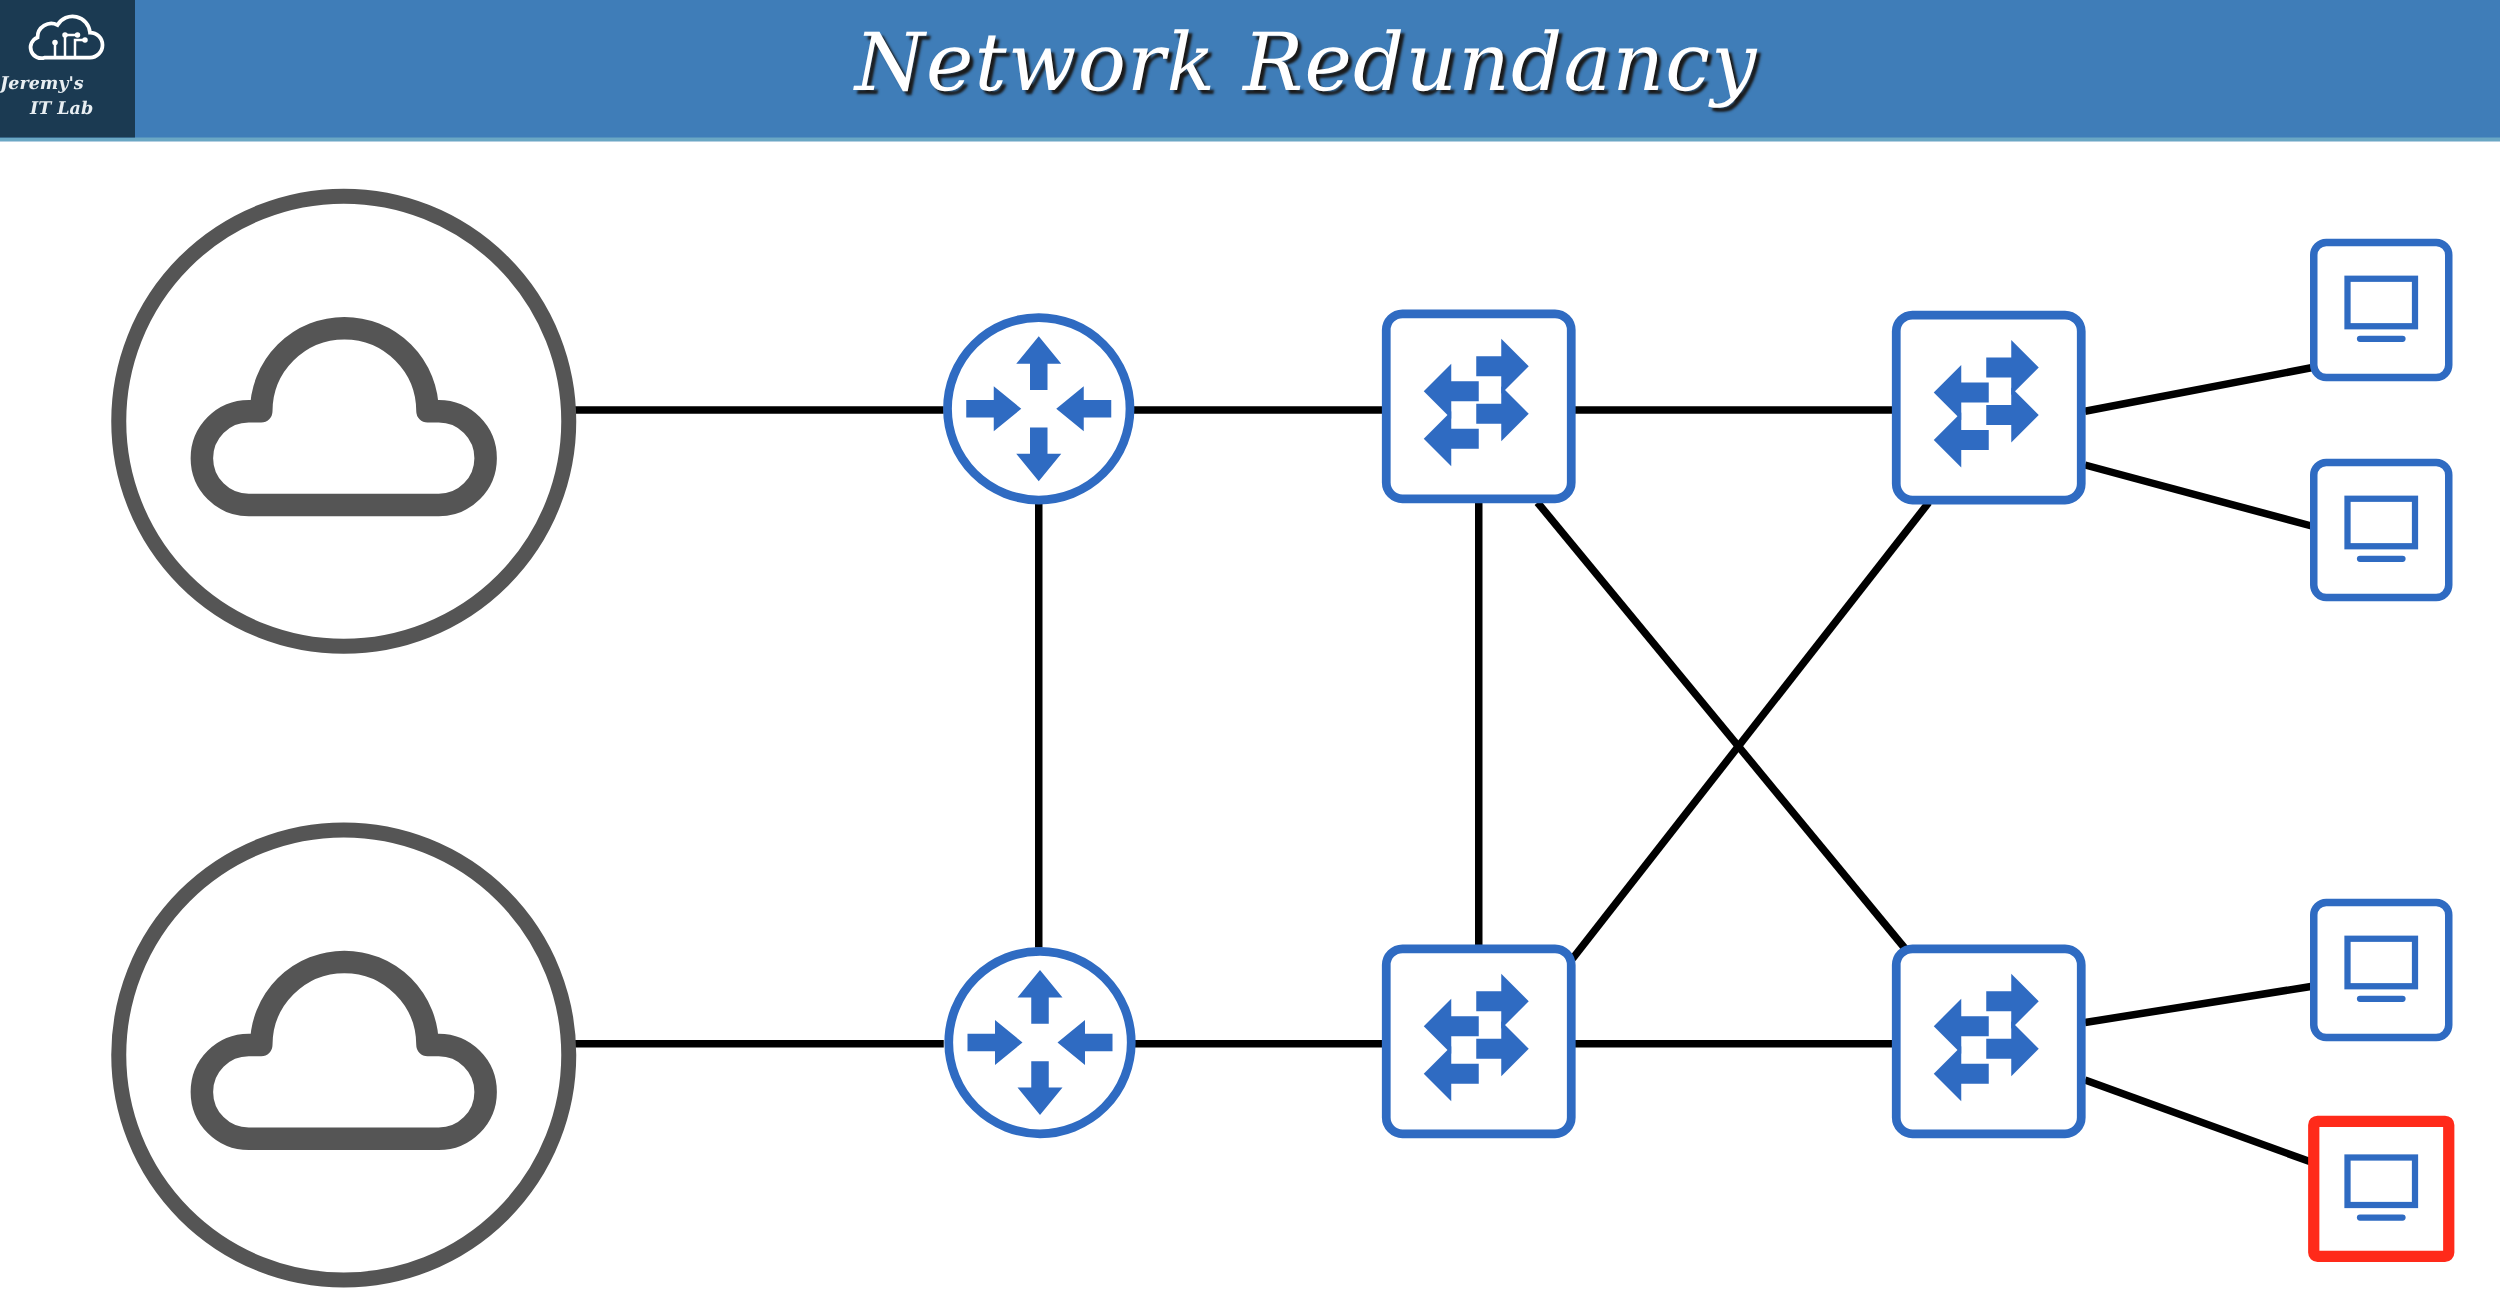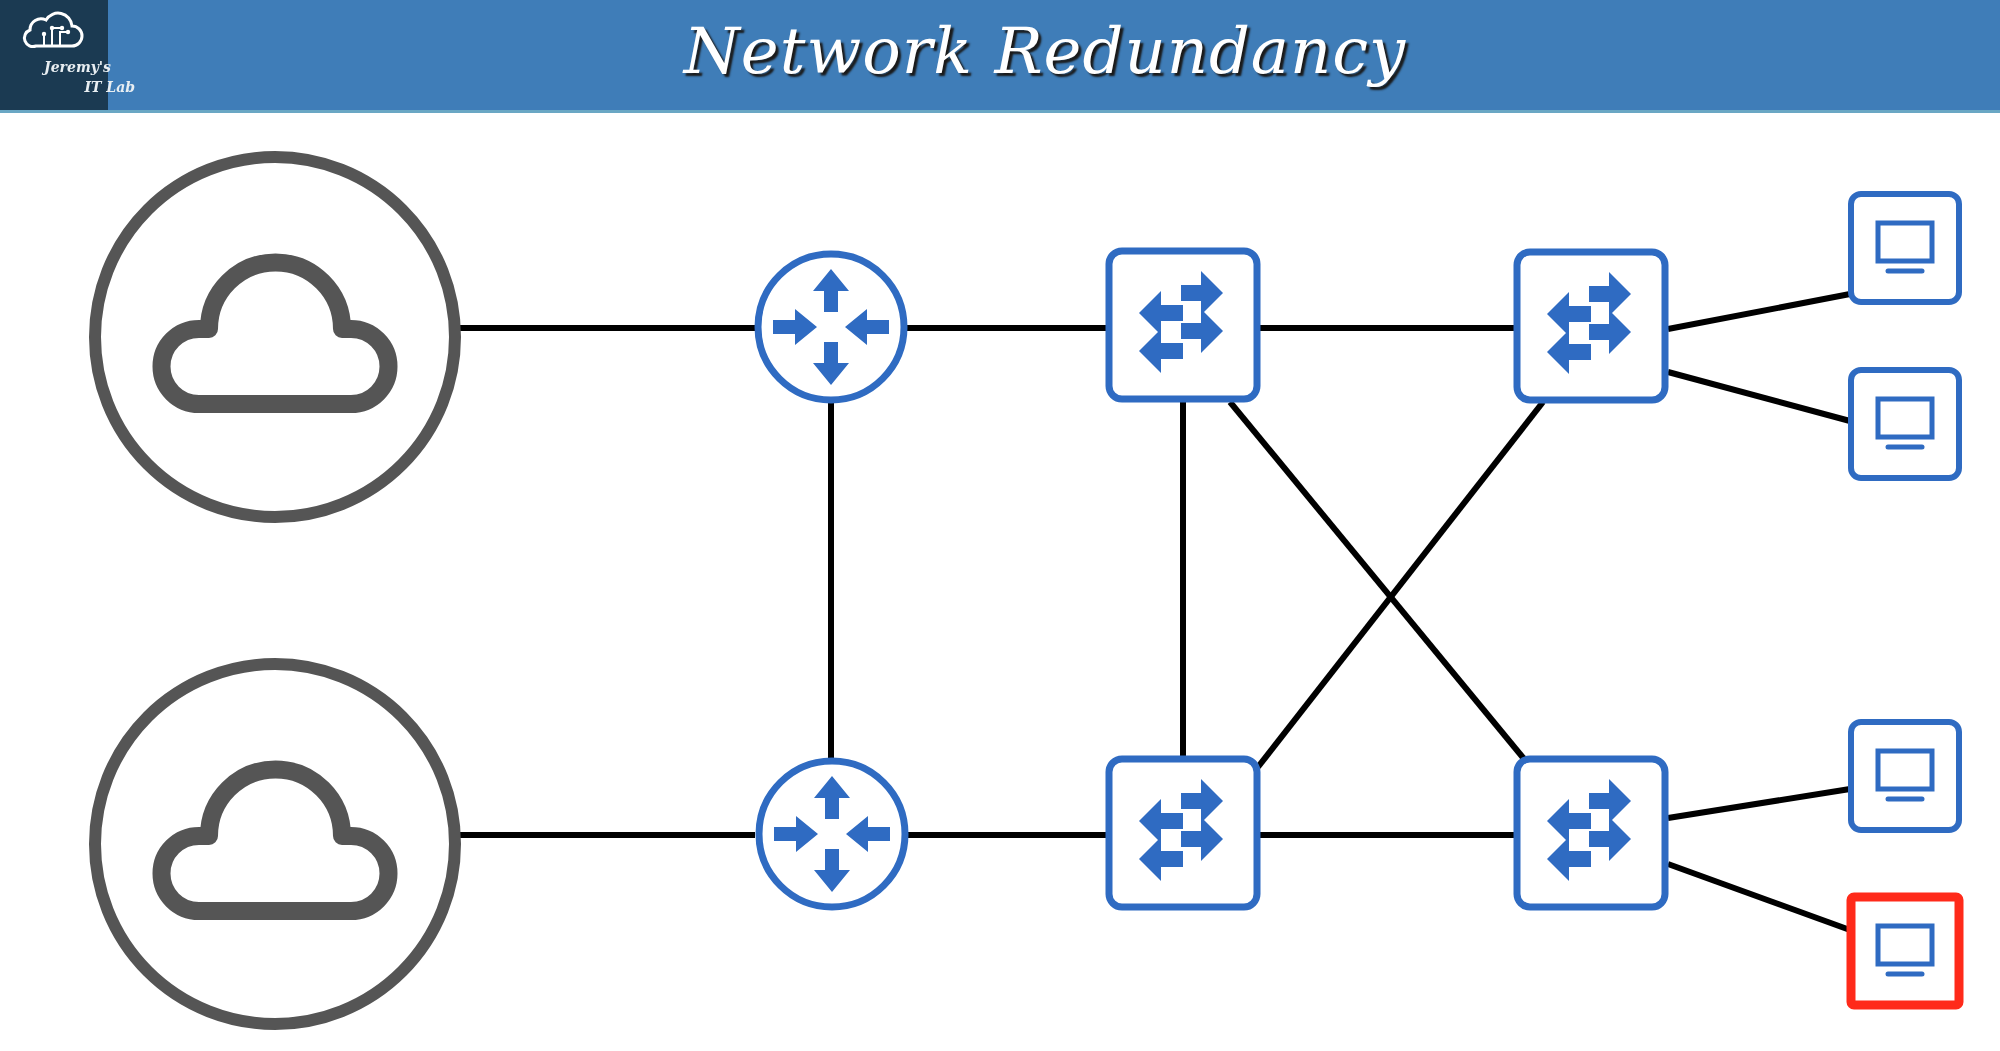--- a/index.html
+++ b/index.html
@@ -2,21 +2,21 @@
 <html><head>
 <meta charset="utf-8">
 <style>
   html, body { margin:0; padding:0; }
   body { width:2000px; height:1051px; background:#ffffff; position:relative; overflow:hidden;
          font-family:"DejaVu Sans", sans-serif; }
   .header { position:absolute; left:0; top:0; width:2000px; height:110px; background:#3f7db8;
             border-bottom:3px solid #6aa7c4; }
   .logo { position:absolute; left:0; top:0; width:108px; height:110px; background:#1b3a52; }
   .logo svg { position:absolute; left:22px; top:10px; }
-  .logo-text { position:absolute; left:0; width:111px; text-align:right; color:#e8eef2;
+  .logo-text { position:absolute; left:0; width:111px; text-align:left; color:#e8eef2;
                font-family:"DejaVu Serif", serif; font-style:italic; font-weight:bold; font-size:14px; line-height:18px; }
   .logo-text.l1 { top:58px; } .logo-text.l2 { top:78px;padding-left:24px; }
   .title { position:absolute; left:0; top:6px; width:2090px; text-align:center; color:#ffffff;
            font-family:"DejaVu Serif", serif; font-style:italic; font-size:64px; line-height:90px;
            text-shadow: 3px 3px 2px #1a1a1a; letter-spacing:1px; }
   svg.diagram { position:absolute; left:0; top:0; }
 </style>
 </head>
 <body>
 

